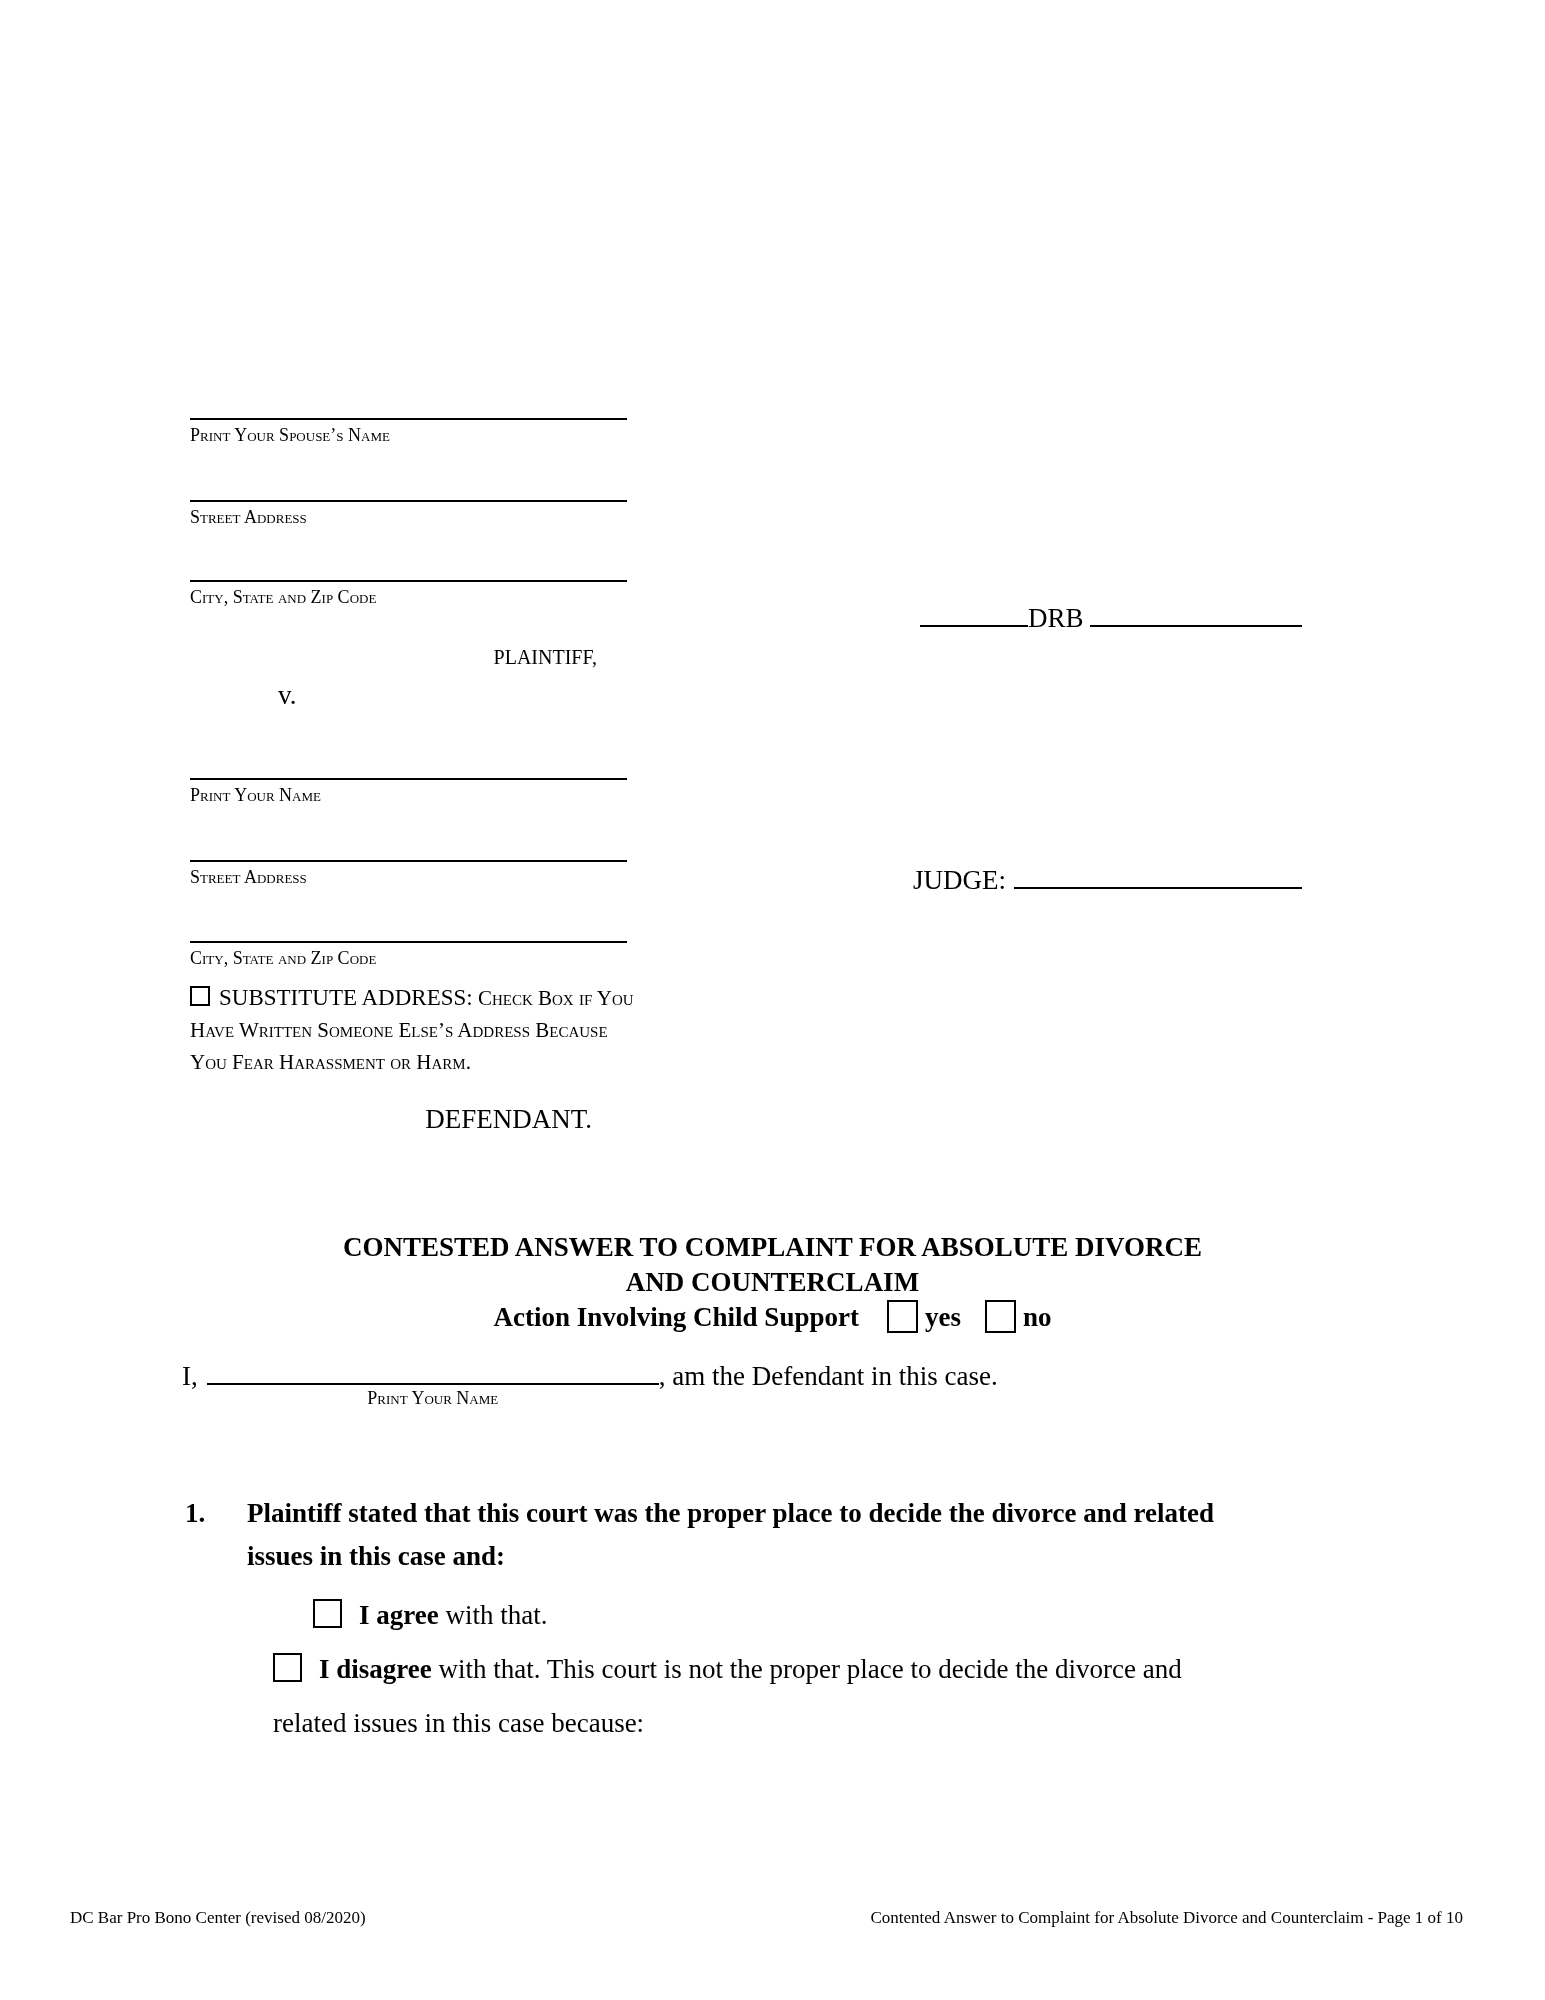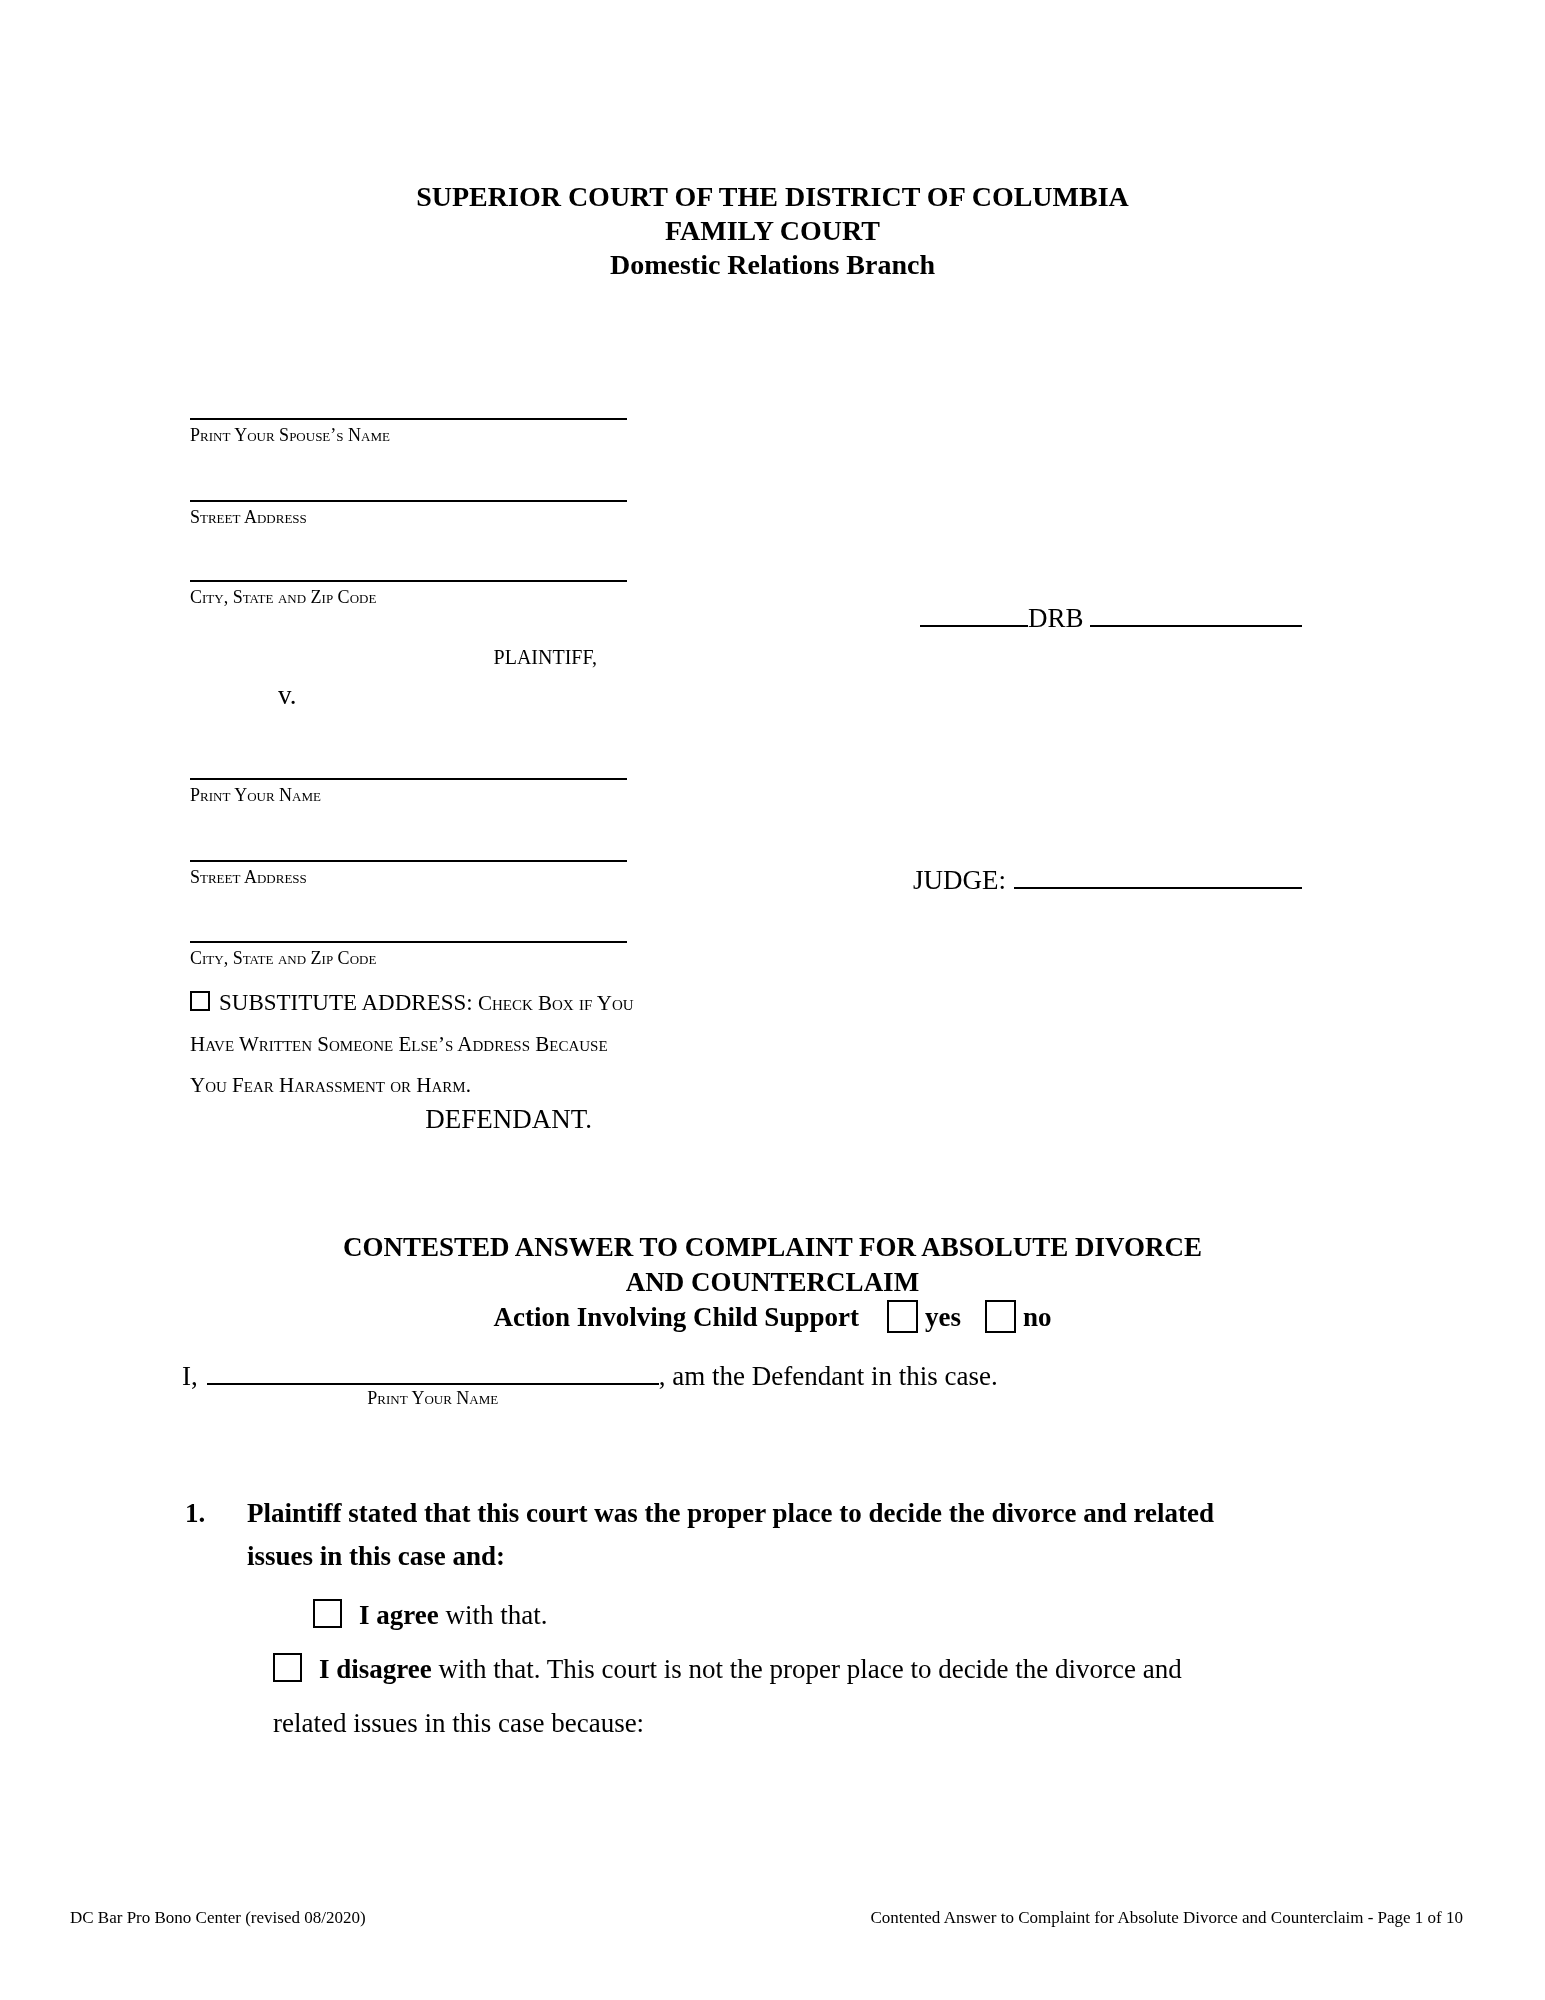--- a/index.html
+++ b/index.html
@@ -29,21 +29,21 @@
                    text-align:right;padding-right:35px;font-size:27px;}
   
   .drb-row{position:absolute;left:920px;top:598px;font-size:27px;white-space:nowrap;}
   .judge-row{position:absolute;left:913px;top:860px;font-size:27px;white-space:nowrap;}
   .blank{display:inline-block;border-bottom:2px solid #000;height:27px;}
   .blank.b-drb1{width:108px;}
   .blank.b-drb2{width:212px;margin-left:6px;}
   .blank.b-judge{width:288px;margin-left:8px;}
   
   .substitute{position:absolute;left:190px;top:982px;width:540px;
-              font-size:21px;line-height:41px;white-space:pre-line;}
+              font-size:21px;line-height:32px;white-space:pre-line;}
   .sub-strong{font-size:23px;}
   .sub-rest{font-variant:small-caps;font-size:21px;}
   .cb{display:inline-block;border:2px solid #000;background:#fff;}
   .cb-sub{width:16px;height:16px;margin-right:9px;vertical-align:-1px;}
   
   .doc-title{position:absolute;top:1230px;left:0;width:100%;text-align:center;
              font-weight:bold;font-size:27px;line-height:35px;}
   .cb-yn{width:27px;height:29px;vertical-align:-7px;}
   .cb-yes{margin-left:28px;} .cb-no{margin-left:24px;}
   .yn-label{font-weight:bold;margin-left:7px;}
@@ -64,25 +64,20 @@
   .cb-opt{width:25px;height:25px;margin-right:17px;vertical-align:-4px;}
   
   .footer-left{position:absolute;left:70px;top:1908px;font-size:17px;}
   .footer-right{position:absolute;right:82px;top:1908px;font-size:17px;}
 </style>
 </head>
 <body>
 
 <div class="page">
 
-  <div class="header">
-    <div>SUPERIOR COURT OF THE DISTRICT OF COLUMBIA</div>
-    <div>FAMILY COURT</div>
-    <div>Domestic Relations Branch</div>
-  </div>
 
   <div class="field f1">
     <div class="rule"></div>
     <div class="flabel">Print Your Spouse’s Name</div>
   </div>
   <div class="field f2">
     <div class="rule"></div>
     <div class="flabel">Street Address</div>
   </div>
   <div class="field f3">

